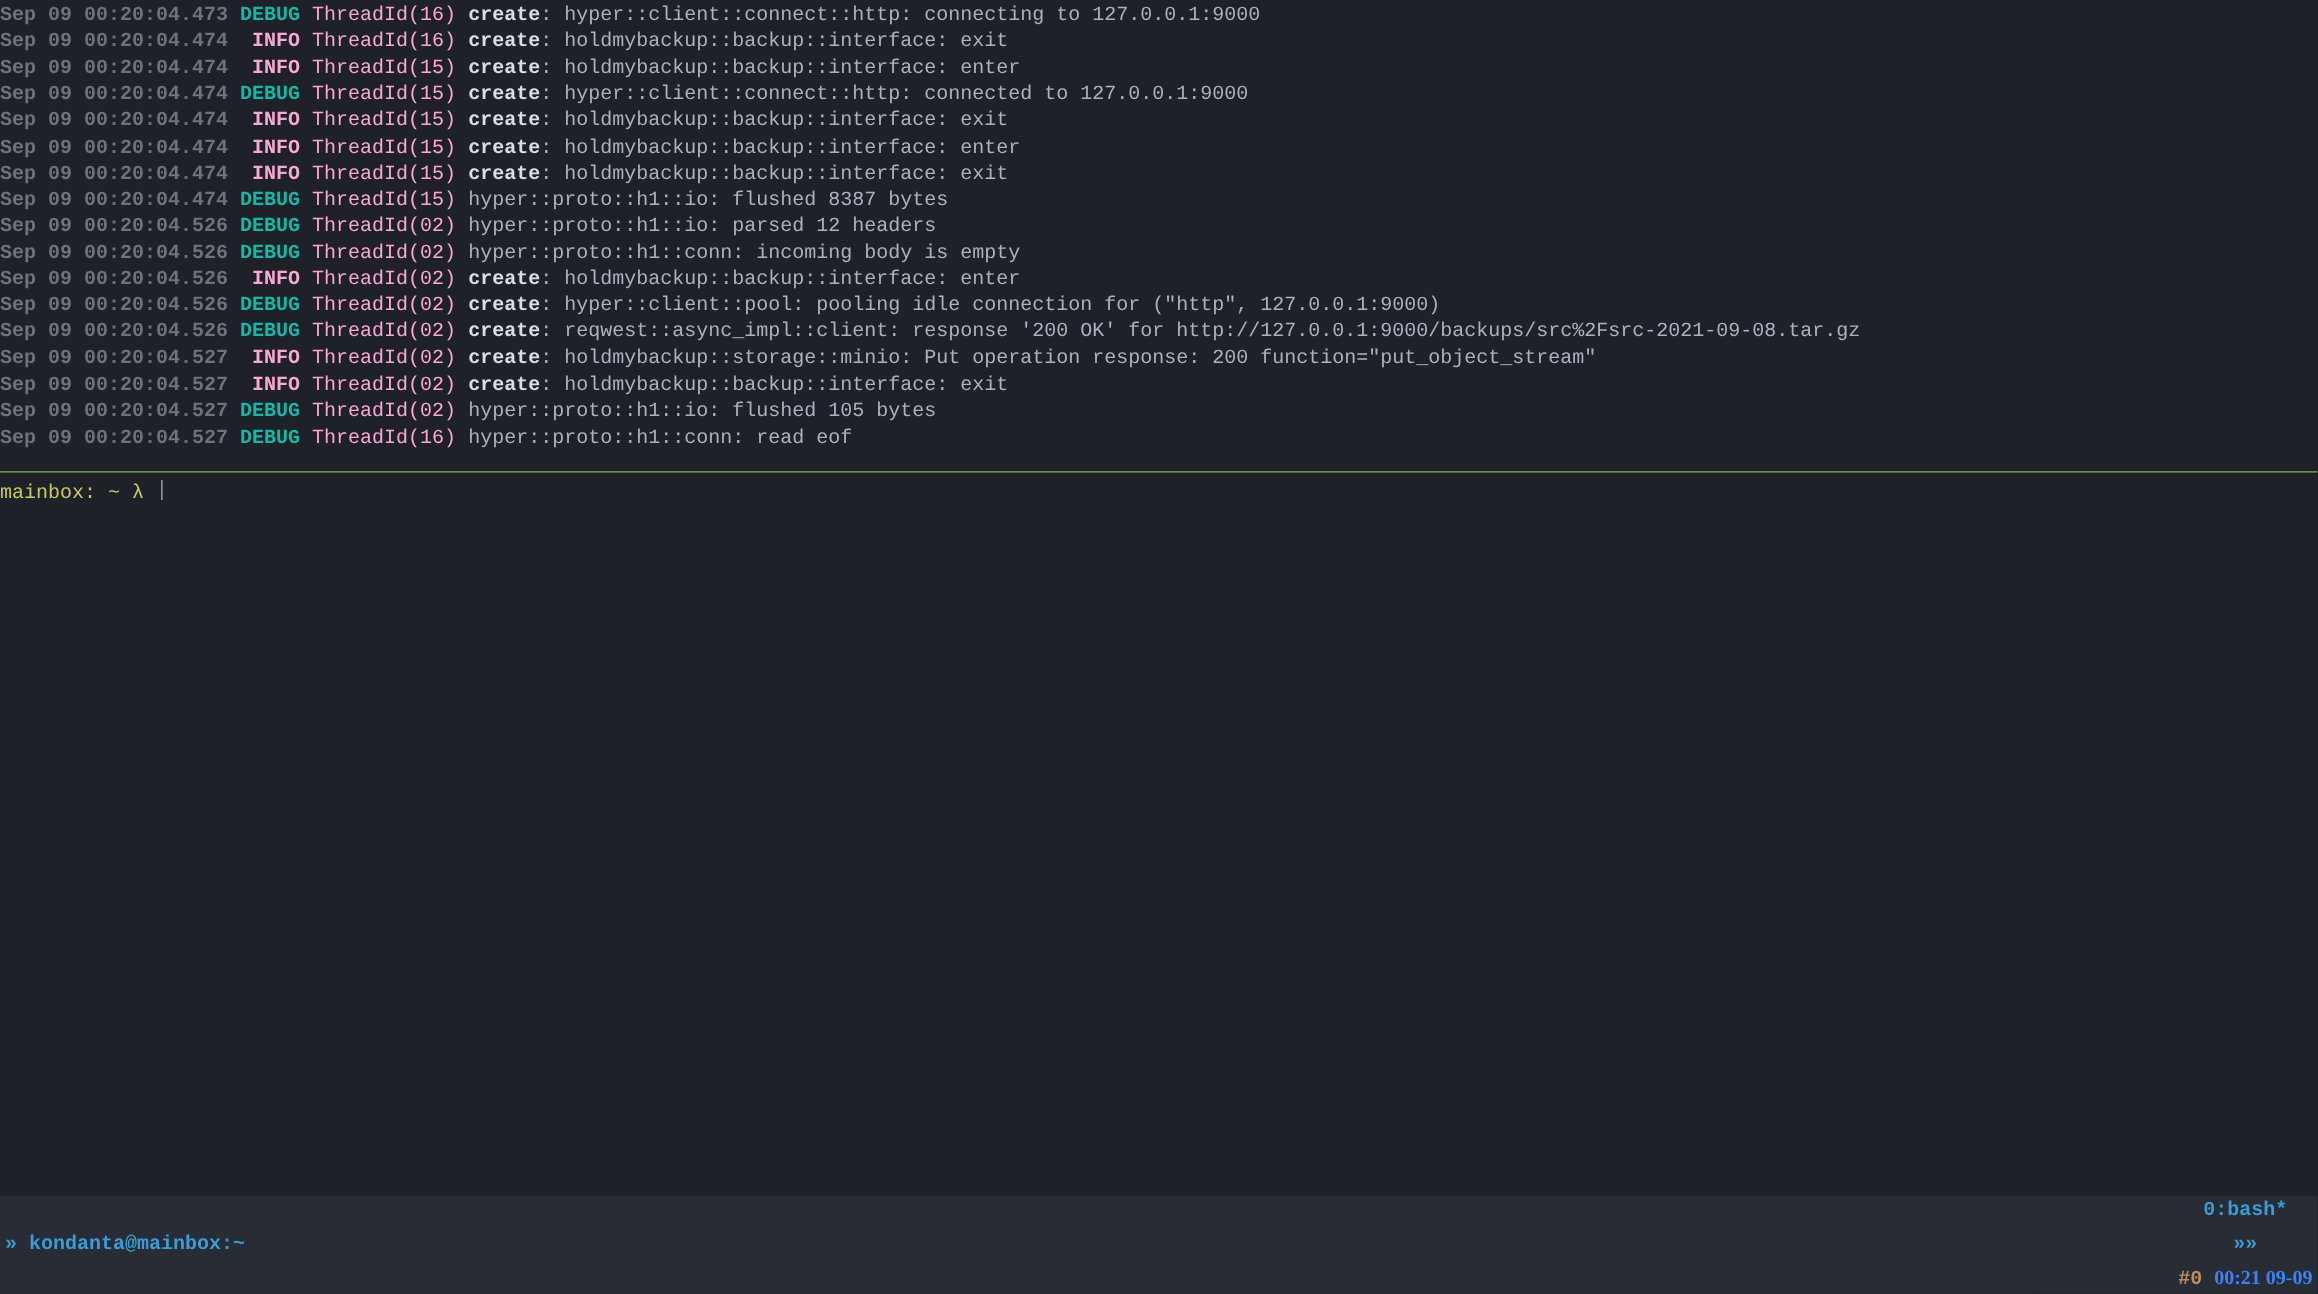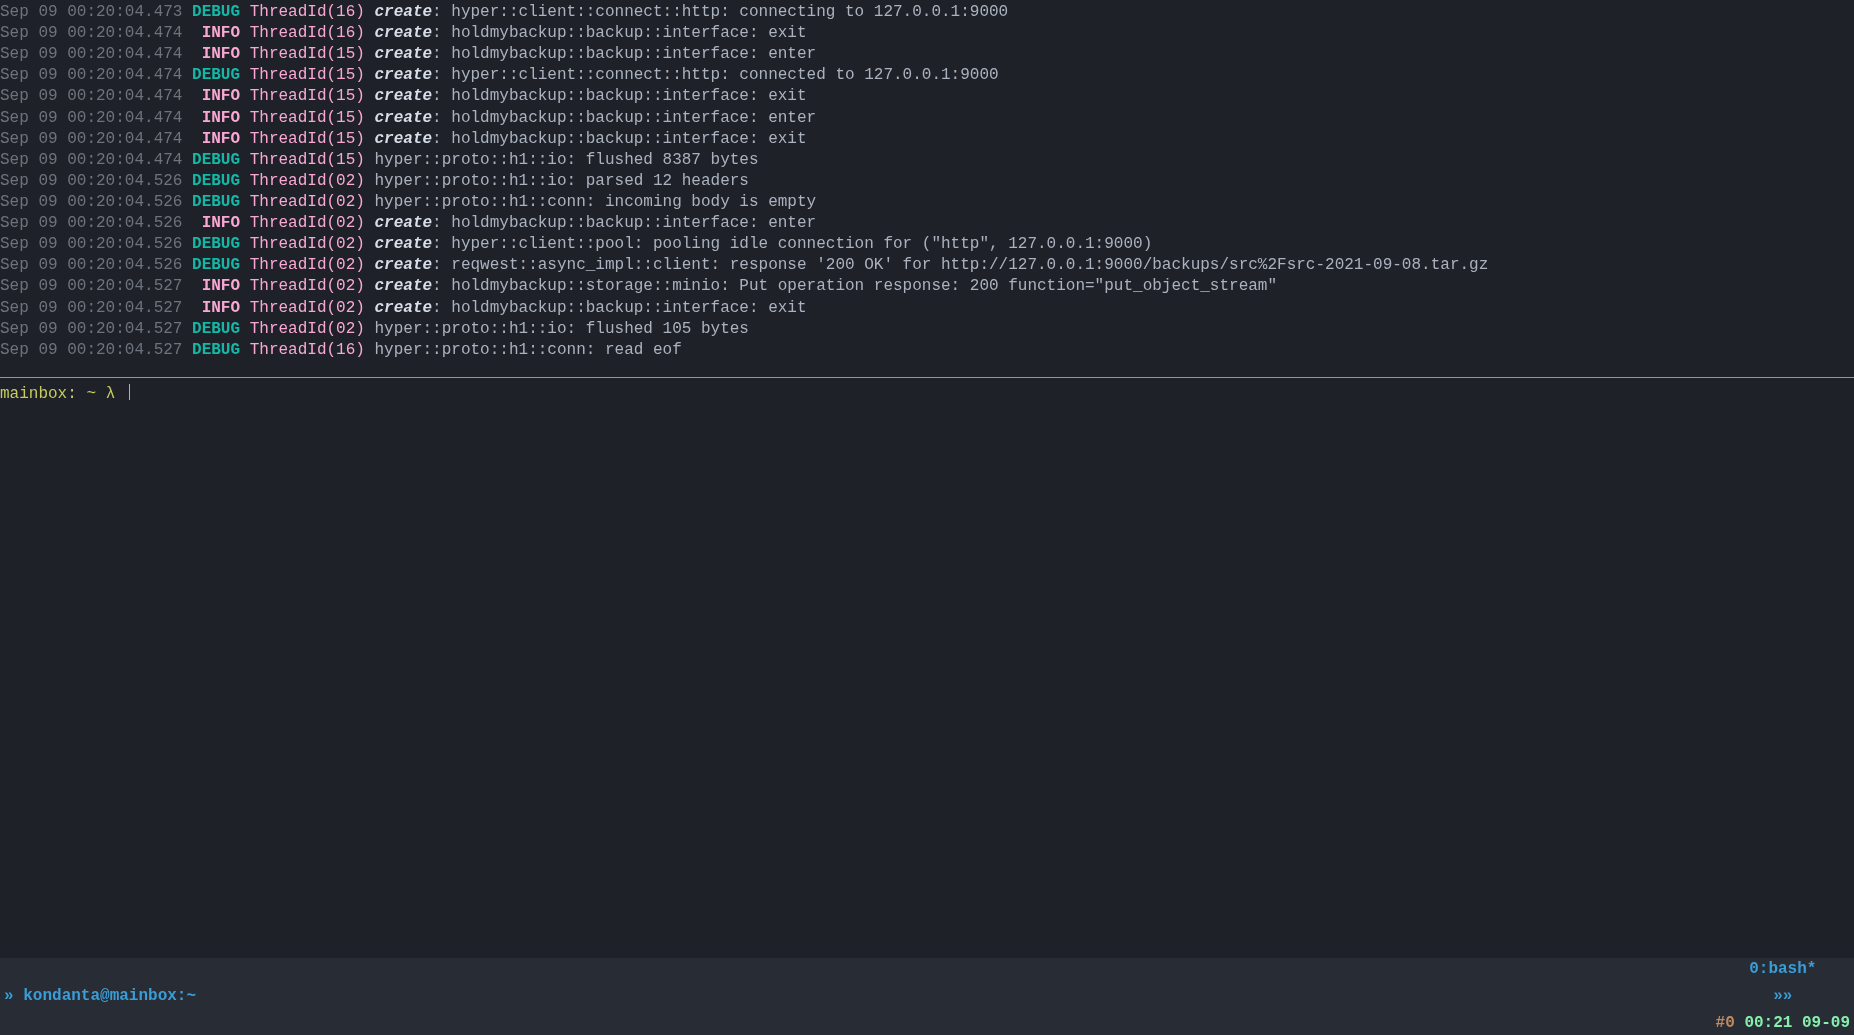--- a/index.html
+++ b/index.html
@@ -20,36 +20,36 @@
     }
     .log-output {
       padding: 2px 0;
       white-space: pre;
     }
     .log-line {
       display: block;
     }
     .timestamp {
       color: #6d737d;
+      font-weight: bold;
     }
     .level-debug {
       color: #14b8a6;
       font-weight: bold;
     }
     .level-info {
       color: #f9a8d4;
       font-weight: bold;
     }
     .thread {
       color: #f9a8d4;
     }
     .create {
       color: #d8dee9;
       font-weight: bold;
-      font-style: italic;
     }
     .msg {
       color: #abb2bf;
     }
     .separator {
       border: none;
       border-top: 1px solid #7bb24e;
       margin: 14px 0 6px 0;
     }
     .prompt-line {
@@ -93,21 +93,22 @@
       gap: 6px;
       flex-direction: column;
     }
     .status-chevron {
       color: #3a9dd8;
     }
     .status-hash {
       color: #c08c5f;
     }
     .status-clock {
-      color: #86efac;
+      color: #3b82f6;
+      font-family: Liberation Serif, serif;
     }
   </style>
 </head>
 <body>
 
 <div class="log-output" id="log-output"><div class="log-line"><span class="timestamp">Sep 09 00:20:04.473</span> <span class="level-debug">DEBUG</span> <span class="thread">ThreadId(16)</span> <span class="create">create</span><span class="msg">: </span><span class="msg">hyper::client::connect::http: connecting to 127.0.0.1:9000</span></div><div class="log-line"><span class="timestamp">Sep 09 00:20:04.474</span> <span class="level-info"> INFO</span> <span class="thread">ThreadId(16)</span> <span class="create">create</span><span class="msg">: </span><span class="msg">holdmybackup::backup::interface: exit</span></div><div class="log-line"><span class="timestamp">Sep 09 00:20:04.474</span> <span class="level-info"> INFO</span> <span class="thread">ThreadId(15)</span> <span class="create">create</span><span class="msg">: </span><span class="msg">holdmybackup::backup::interface: enter</span></div><div class="log-line"><span class="timestamp">Sep 09 00:20:04.474</span> <span class="level-debug">DEBUG</span> <span class="thread">ThreadId(15)</span> <span class="create">create</span><span class="msg">: </span><span class="msg">hyper::client::connect::http: connected to 127.0.0.1:9000</span></div><div class="log-line"><span class="timestamp">Sep 09 00:20:04.474</span> <span class="level-info"> INFO</span> <span class="thread">ThreadId(15)</span> <span class="create">create</span><span class="msg">: </span><span class="msg">holdmybackup::backup::interface: exit</span></div><div class="log-line"><span class="timestamp">Sep 09 00:20:04.474</span> <span class="level-info"> INFO</span> <span class="thread">ThreadId(15)</span> <span class="create">create</span><span class="msg">: </span><span class="msg">holdmybackup::backup::interface: enter</span></div><div class="log-line"><span class="timestamp">Sep 09 00:20:04.474</span> <span class="level-info"> INFO</span> <span class="thread">ThreadId(15)</span> <span class="create">create</span><span class="msg">: </span><span class="msg">holdmybackup::backup::interface: exit</span></div><div class="log-line"><span class="timestamp">Sep 09 00:20:04.474</span> <span class="level-debug">DEBUG</span> <span class="thread">ThreadId(15)</span> <span class="msg">hyper::proto::h1::io: flushed 8387 bytes</span></div><div class="log-line"><span class="timestamp">Sep 09 00:20:04.526</span> <span class="level-debug">DEBUG</span> <span class="thread">ThreadId(02)</span> <span class="msg">hyper::proto::h1::io: parsed 12 headers</span></div><div class="log-line"><span class="timestamp">Sep 09 00:20:04.526</span> <span class="level-debug">DEBUG</span> <span class="thread">ThreadId(02)</span> <span class="msg">hyper::proto::h1::conn: incoming body is empty</span></div><div class="log-line"><span class="timestamp">Sep 09 00:20:04.526</span> <span class="level-info"> INFO</span> <span class="thread">ThreadId(02)</span> <span class="create">create</span><span class="msg">: </span><span class="msg">holdmybackup::backup::interface: enter</span></div><div class="log-line"><span class="timestamp">Sep 09 00:20:04.526</span> <span class="level-debug">DEBUG</span> <span class="thread">ThreadId(02)</span> <span class="create">create</span><span class="msg">: </span><span class="msg">hyper::client::pool: pooling idle connection for ("http", 127.0.0.1:9000)</span></div><div class="log-line"><span class="timestamp">Sep 09 00:20:04.526</span> <span class="level-debug">DEBUG</span> <span class="thread">ThreadId(02)</span> <span class="create">create</span><span class="msg">: </span><span class="msg">reqwest::async_impl::client: response '200 OK' for http://127.0.0.1:9000/backups/src%2Fsrc-2021-09-08.tar.gz</span></div><div class="log-line"><span class="timestamp">Sep 09 00:20:04.527</span> <span class="level-info"> INFO</span> <span class="thread">ThreadId(02)</span> <span class="create">create</span><span class="msg">: </span><span class="msg">holdmybackup::storage::minio: Put operation response: 200 function="put_object_stream"</span></div><div class="log-line"><span class="timestamp">Sep 09 00:20:04.527</span> <span class="level-info"> INFO</span> <span class="thread">ThreadId(02)</span> <span class="create">create</span><span class="msg">: </span><span class="msg">holdmybackup::backup::interface: exit</span></div><div class="log-line"><span class="timestamp">Sep 09 00:20:04.527</span> <span class="level-debug">DEBUG</span> <span class="thread">ThreadId(02)</span> <span class="msg">hyper::proto::h1::io: flushed 105 bytes</span></div><div class="log-line"><span class="timestamp">Sep 09 00:20:04.527</span> <span class="level-debug">DEBUG</span> <span class="thread">ThreadId(16)</span> <span class="msg">hyper::proto::h1::conn: read eof</span></div></div>
 
 <hr class="separator">
 
 <div class="prompt-line">

